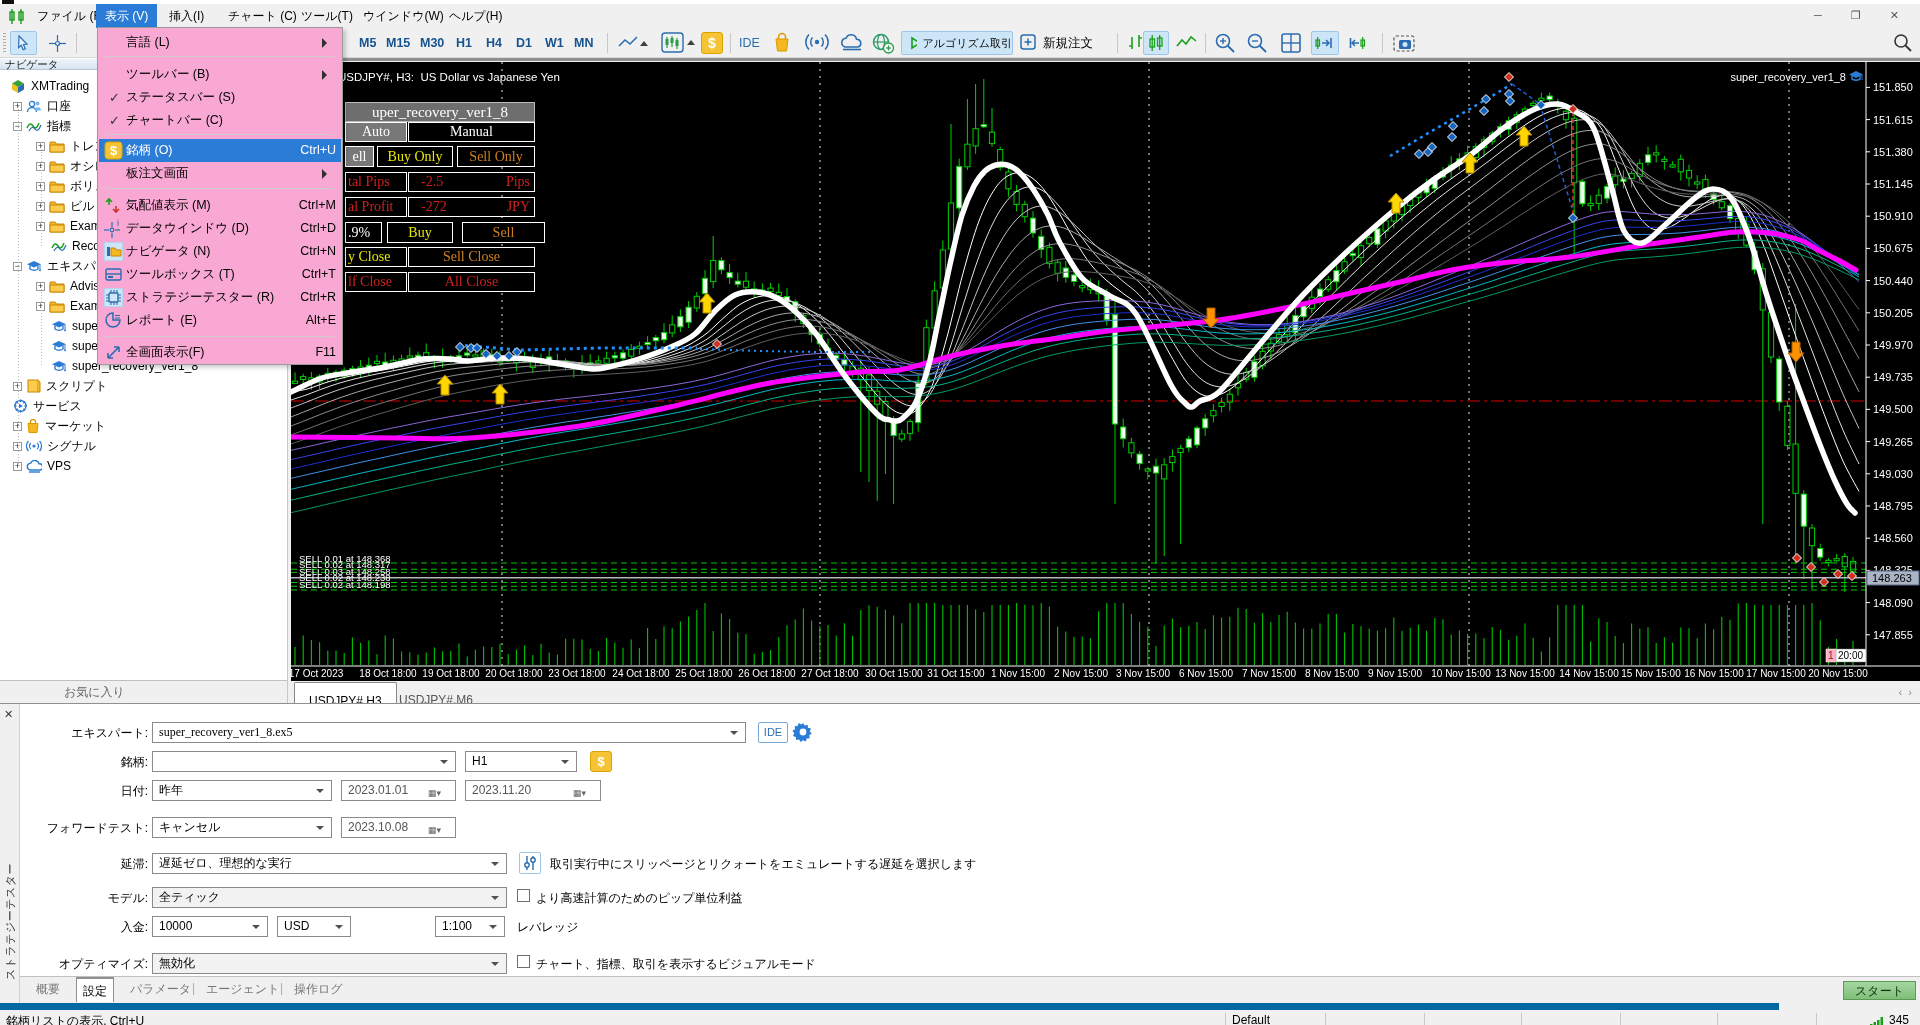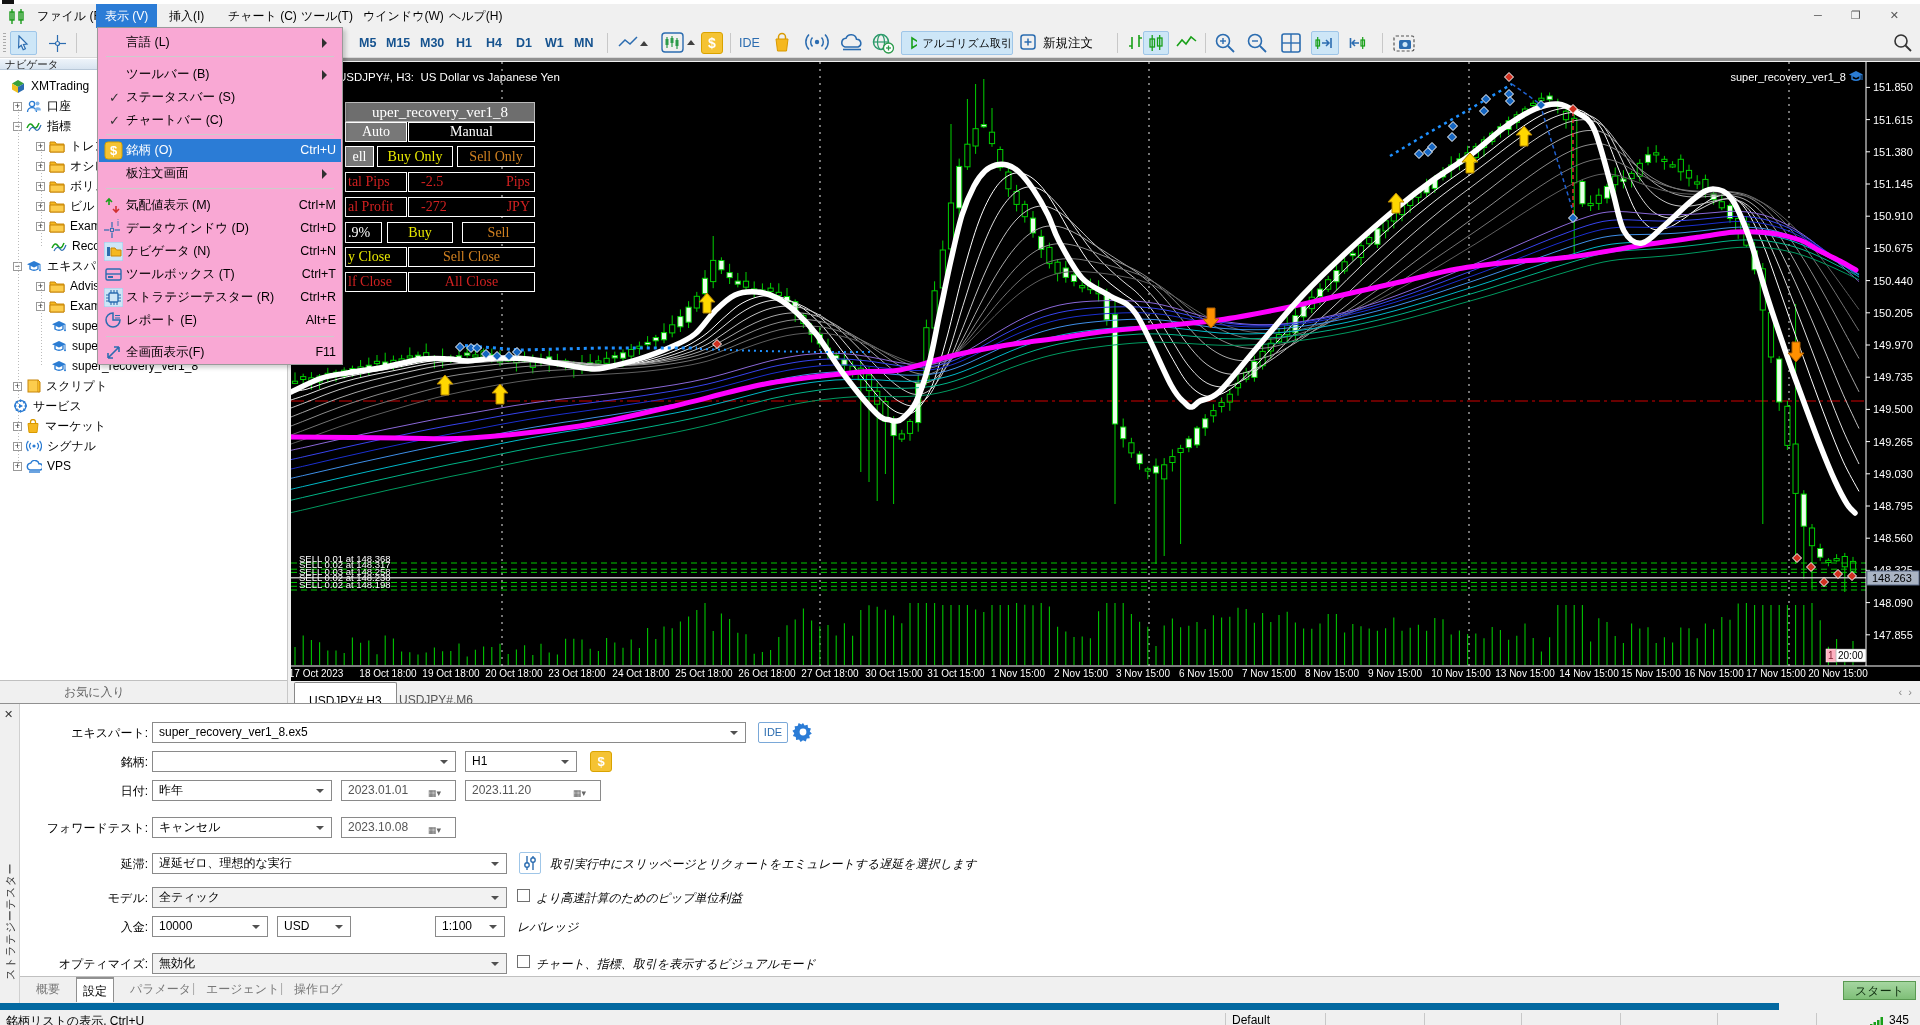--- a/index.html
+++ b/index.html
@@ -50,21 +50,21 @@
   transform:rotate(-90deg); font-size:11px; color:#333; letter-spacing:0.5px; }
 .flabel { position:absolute; font-size:12px; color:#000; text-align:right; }
 .combo { position:absolute; height:21px; background:#fff; border:1px solid #8a8a8a; font-size:12px;
   line-height:19px; padding-left:6px; color:#000; }
 .combo:after { content:""; position:absolute; right:7px; top:8px; width:0; height:0;
   border:4px solid transparent; border-top-color:#505050; }
 .datef { position:absolute; height:21px; background:#fff; border:1px solid #8a8a8a; font-size:12px;
   line-height:19px; padding-left:6px; color:#000; }
 .cal { position:absolute; right:3px; top:3px; width:24px; height:13px; color:#666; font-size:9px; }
 .chk { position:absolute; width:13px; height:13px; border:1px solid #707070; background:#fff; }
-.ftext { position:absolute; font-size:12px; color:#000; white-space:nowrap;font-style:italic; }
+.ftext { position:absolute; font-size:12px; color:#000; white-space:nowrap; }
 #testertabs { position:absolute; left:20px; top:272px; width:1900px; height:28px; background:#f0f0f0; border-top:1px solid #c0c0c0; }
 .ttab { position:absolute; top:0px; height:24px; line-height:24px; padding:0 6px; color:#777; font-size:12px; }
 .ttab.active { background:#fff; border:1px solid #909090; border-top:2px solid #909090; border-bottom:none; color:#000; top:0; height:25px; }
 #startbtn { position:absolute; right:4px; top:4px; width:73px; height:19px;
   background:linear-gradient(#a5d6a0,#7fbf78); border:1px solid #5a9a52; text-align:center;
   line-height:18px; font-size:12px; color:#103010; }
 
 #statusbar { left:0; top:1003px; width:1779px; height:22px; background:#f0f0f0; border-top:7px solid #0369a1; font-size:12px; }
 .ssep { position:absolute; top:3px; width:1px; height:16px; background:#c8c8c8; }
 
@@ -717,21 +717,21 @@
       <div class="abs" style="right:8px;top:5px;color:#888;font-size:11px">‹&nbsp;&nbsp;›</div>
     </div>
   </div>
 
   <div id="tester" class="abs">
     <div id="testerside">
         <div class="x">✕</div>
         <div class="vt">ストラテジーテスター</div>
       </div>
     <div class="flabel" style="left:-52px;top:21px;width:200px">エキスパート:</div>
-<div class="combo" style="left:152px;top:18px;width:594px;">super_recovery_ver1_8.ex5</div>
+<div class="combo" style="left:152px;top:18px;width:594px;font-family:Liberation Serif, serif;">super_recovery_ver1_8.ex5</div>
 <div class="abs" style="left:758px;top:18px;width:30px;height:21px;border:1px solid #7aa8d8;border-radius:2px;color:#2b6cb0;text-align:center;line-height:19px;font-size:11px">IDE</div>
 <svg class="abs" style="left:792px;top:17px" width="22" height="22" viewBox="0 0 22 22">
         <path d="M11,2 l1.6,2.6 3,-0.8 0.4,3 3,0.8 -1.2,2.8 2,2.2 -2.6,1.6 0.6,3 -3,0.4 -1,2.9 -2.8,-1.3 -2.4,1.9 -1.5,-2.7 -3,0.6 -0.3,-3.1 -2.9,-1 1.4,-2.7 -1.9,-2.4 2.7,-1.5 -0.5,-3 3,-0.3 1.1,-2.9 2.7,1.4 Z" fill="#2b7cd6"></path>
         <circle cx="11" cy="11" r="3.4" fill="#fff"></circle>
       </svg>
 <div class="flabel" style="left:-52px;top:50px;width:200px">銘柄:</div>
 <div class="combo" style="left:152px;top:47px;width:304px;"></div>
 <div class="combo" style="left:465px;top:47px;width:112px;">H1</div>
 <div class="abs" style="left:590px;top:47px;width:22px;height:21px;background:#f5c333;border:1px solid #d9a300;border-radius:3px;color:#fff;font-weight:bold;font-size:13px;text-align:center;line-height:19px">$</div>
 <div class="flabel" style="left:-52px;top:79px;width:200px">日付:</div>
@@ -800,21 +800,21 @@
   <div class="abs" style="left:65px;top:22px;width:127px;height:20px;background:#000;border:1px solid #fff;color:#fff;font-size:14px;text-align:center;line-height:18px">Manual</div>
   <div class="abs" style="left:2px;top:46px;width:29px;height:21px;background:#787878;border:1px solid #fff;color:#fff;font-size:14px;text-align:center;line-height:19px">ell</div>
   <div class="abs" style="left:34px;top:46px;width:76px;height:21px;background:#000;border:1px solid #fff;color:#e8e800;font-size:14px;text-align:center;line-height:19px">Buy Only</div>
   <div class="abs" style="left:114px;top:46px;width:78px;height:21px;background:#000;border:1px solid #fff;color:#d08020;font-size:14px;text-align:center;line-height:19px">Sell Only</div>
   <div class="abs" style="left:2px;top:72px;width:62px;height:20px;background:#000;border:1px solid #fff;color:#d02020;font-size:14px;line-height:18px;padding-left:2px">tal Pips</div>
   <div class="abs" style="left:65px;top:72px;width:127px;height:20px;background:#000;border:1px solid #fff;color:#d02020;font-size:14px;line-height:18px"><span style="margin-left:12px">-2.5</span><span style="float:right;margin-right:4px">Pips</span></div>
   <div class="abs" style="left:2px;top:97px;width:62px;height:20px;background:#000;border:1px solid #fff;color:#d02020;font-size:14px;line-height:18px;padding-left:2px">al Profit</div>
   <div class="abs" style="left:65px;top:97px;width:127px;height:20px;background:#000;border:1px solid #fff;color:#d02020;font-size:14px;line-height:18px"><span style="margin-left:12px">-272</span><span style="float:right;margin-right:4px">JPY</span></div>
   <div class="abs" style="left:2px;top:122px;width:37px;height:21px;background:#000;border:1px solid #fff;color:#fff;font-size:14px;line-height:19px;padding-left:2px">.9%</div>
   <div class="abs" style="left:44px;top:122px;width:66px;height:21px;background:#000;border:1px solid #fff;color:#e8e800;font-size:14px;text-align:center;line-height:19px">Buy</div>
-  <div class="abs" style="left:119px;top:122px;width:73px;height:21px;background:#000;border:1px solid #fff;color:#d08020;font-size:14px;text-align:center;line-height:19px">Sell</div>
+  <div class="abs" style="left:119px;top:122px;width:83px;height:21px;background:#000;border:1px solid #fff;color:#d08020;font-size:14px;text-align:center;line-height:19px">Sell</div>
   <div class="abs" style="left:2px;top:147px;width:62px;height:20px;background:#000;border:1px solid #fff;color:#e8e800;font-size:14px;line-height:18px;padding-left:2px">y Close</div>
   <div class="abs" style="left:65px;top:147px;width:127px;height:20px;background:#000;border:1px solid #fff;color:#d08020;font-size:14px;text-align:center;line-height:18px">Sell Close</div>
   <div class="abs" style="left:2px;top:172px;width:62px;height:20px;background:#000;border:1px solid #fff;color:#d02020;font-size:14px;line-height:18px;padding-left:2px">lf Close</div>
   <div class="abs" style="left:65px;top:172px;width:127px;height:20px;background:#000;border:1px solid #fff;color:#d02020;font-size:14px;text-align:center;line-height:18px">All Close</div>
 </div>
 
   <div id="dropdown" class="abs">
     <div class="mrow" style="top:3px">
         <span class="txt">言語 (L)</span>
         <span class="arrow-r"></span>

